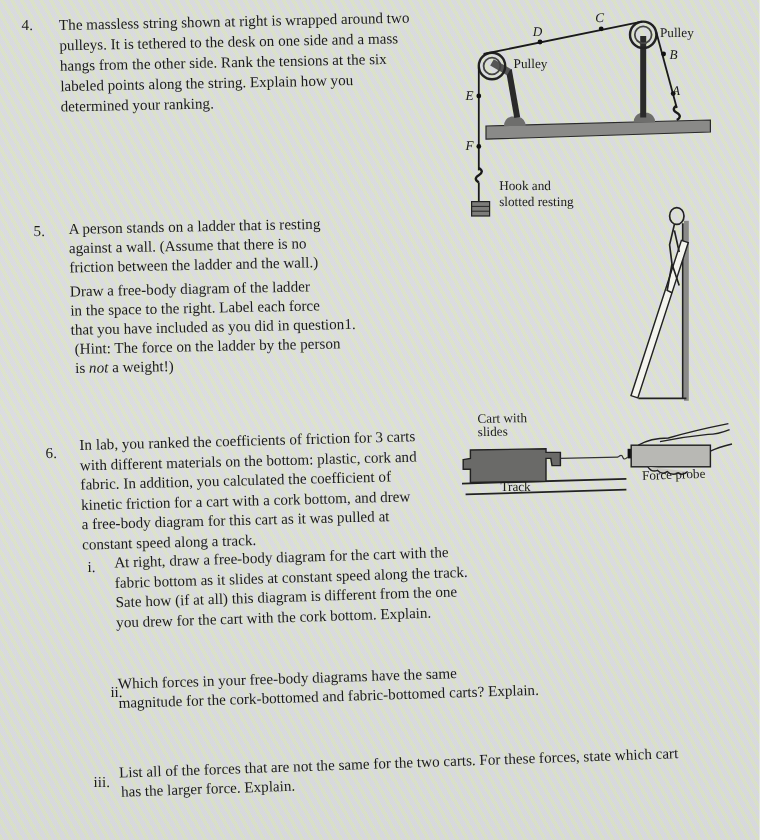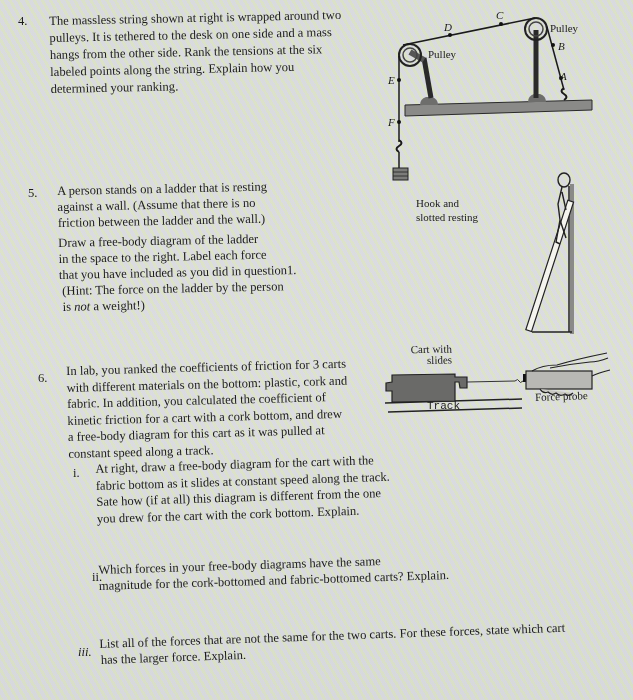--- a/index.html
+++ b/index.html
@@ -69,21 +69,21 @@
     <circle cx="561" cy="78" r="2" fill="#111"></circle>
   </svg>
   <span class="lbl it" style="left:560px;top:70px;">A</span>
   <span class="lbl it" style="left:558px;top:40px;">B</span>
   <span class="lbl it" style="left:496px;top:9px;">C</span>
   <span class="lbl it" style="left:444px;top:21px;">D</span>
   <span class="lbl it" style="left:388px;top:74px;">E</span>
   <span class="lbl it" style="left:388px;top:116px;">F</span>
   <span class="lbl" style="left:428px;top:48px;">Pulley</span>
   <span class="lbl" style="left:550px;top:22px;">Pulley</span>
-  <div class="lbl" style="left:416px;top:148px;line-height:14px;margin-top:48px;">
+  <div class="lbl" style="left:416px;top:148px;line-height:14px;">
     <div>Hook and</div>
     <div>slotted resting</div>
   </div>
 </div>
 
 <div>
   <span class="num" style="left:28px;top:186px;">5.</span>
   <div class="t" style="left:57px;top:183px;transform:rotate(-1.2deg);transform-origin:left top;line-height:16px;">
     <div>A person stands on a ladder that is resting</div>
     <div>against a wall.  (Assume that there is no</div>
@@ -131,21 +131,21 @@
 
   <div>
     <span class="num" style="left:92px;top:570px;">ii.</span>
     <div class="t" style="left:98px;top:562px;transform:rotate(-1.8deg);transform-origin:left top;line-height:16px;">
       <div>Which forces in your free-body diagrams have the same</div>
       <div>magnitude for the cork-bottomed and fabric-bottomed carts?  Explain.</div>
     </div>
   </div>
 
   <div>
-    <span class="num" style="left:78px;top:645px;font-style:italic;">iii.</span>
+    <span class="num" style="left:78px;top:645px;">iii.</span>
     <div class="t" style="left:99px;top:636px;transform:rotate(-2deg);transform-origin:left top;line-height:16px;">
       <div>List all of the forces that are not the same for the two carts.  For these forces, state which cart</div>
       <div style="padding-left:1px;">has the larger force.  Explain.</div>
     </div>
   </div>
 </div>
 
 <div>
   <svg width="280" height="90" style="left:360px;top:340px;">
 
@@ -156,19 +156,19 @@
 
     <line x1="107" y1="42" x2="155" y2="41" stroke="#333" stroke-width="1"></line>
     <path d="M155,41 q3,-3 4,0 q1,3 4,0" stroke="#333" stroke-width="1" fill="none"></path>
 
     <rect x="163" y="34" width="3" height="8" fill="#111"></rect>
     <rect x="166" y="31" width="66" height="18" fill="#b8b8b4" stroke="#222" stroke-width="1.2"></rect>
 
     <path d="M172,31 q10,-6 25,-6 q20,-6 50,-12 M190,28 q20,-4 40,-6 q8,0 18,-4 M232,36 q6,-3 18,-6" stroke="#222" stroke-width="1.2" fill="none"></path>
     <path d="M180,49 q3,5 8,3 q4,4 8,1 q4,4 9,1 q4,3 8,-1" stroke="#222" stroke-width="1.2" fill="#c8c8c2"></path>
   </svg>
-  <div class="lbl" style="left:398px;top:344px;line-height:11px;font-size:11px;text-align:right;width:54px;transform:rotate(-1deg);">
+  <div class="lbl" style="left:398px;top:344px;line-height:11px;font-size:11px;text-align:left;width:54px;transform:rotate(-1deg);">
     <div>Cart with</div>
     <div>slides</div>
   </div>
-  <span class="lbl" style="left:427px;top:400px;font-family:Liberation Mono, monospace;">Track</span>
+  <span class="lbl" style="left:417px;top:400px;">Track</span>
   <span class="lbl" style="left:535px;top:390px;transform:rotate(-2deg);">Force probe</span>
 </div>
 
 </body></html>

